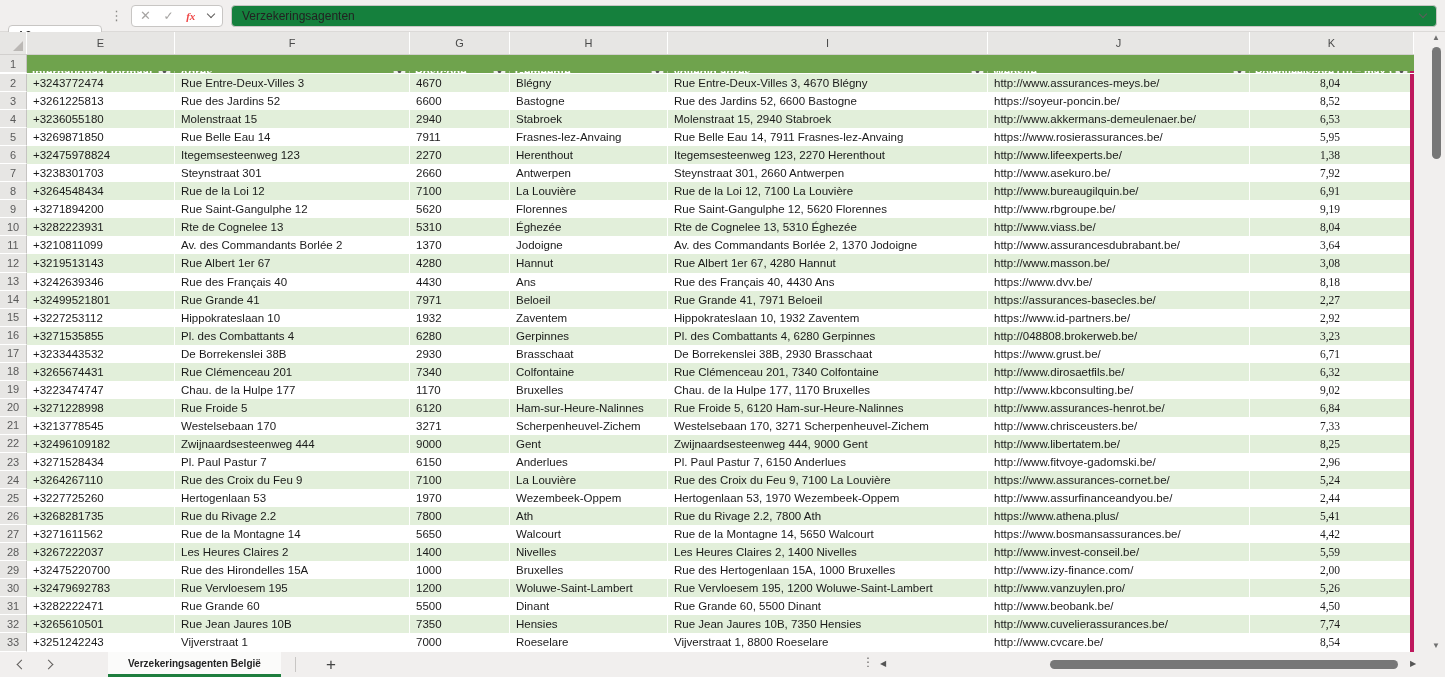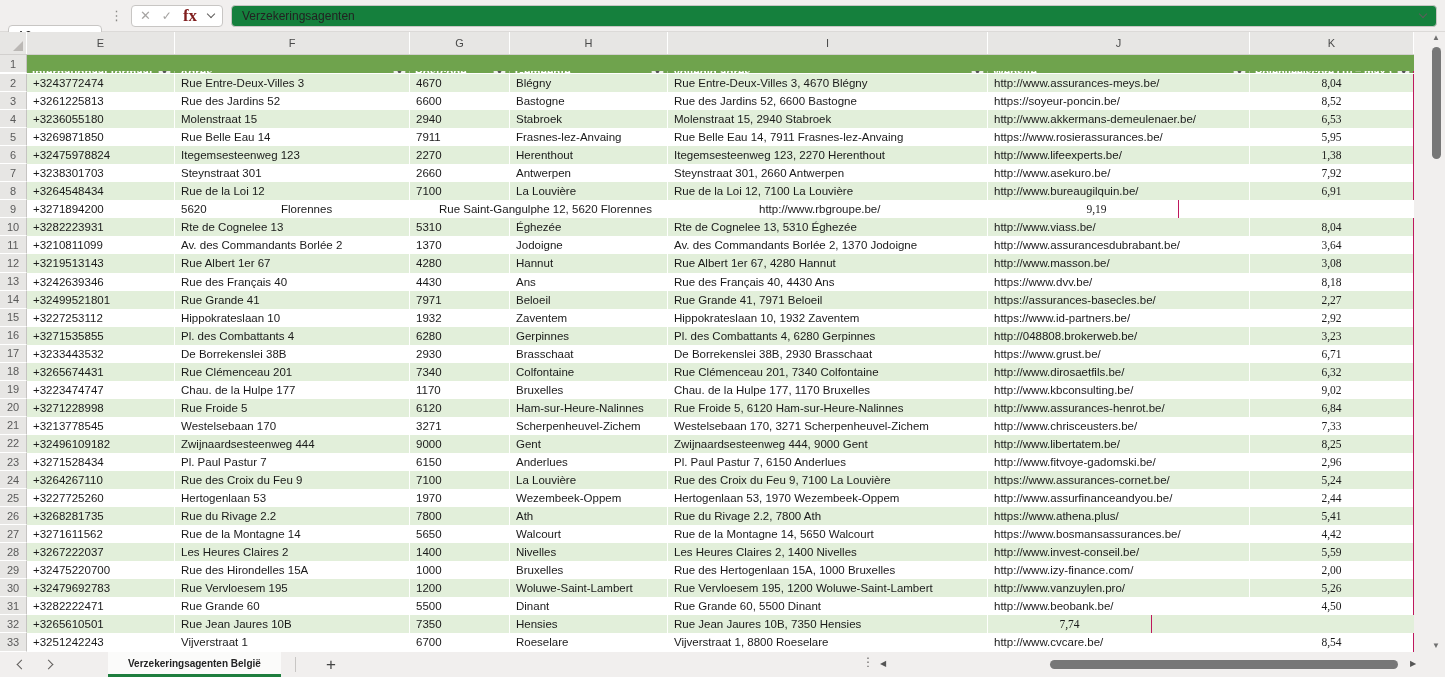--- a/index.html
+++ b/index.html
@@ -20,21 +20,21 @@
     display:flex;align-items:center;border-bottom:1px solid #DCDAD8;}
   .name-box{margin-left:8px;width:94px;height:22px;background:#fff;border:1px solid #C8C6C4;border-radius:4px;
     display:flex;align-items:center;justify-content:space-between;padding:0 8px;font-size:12px;color:#222;margin-top:40px;}
   .caret{width:6px;height:6px;border-right:1.5px solid #5f5d5b;border-bottom:1.5px solid #5f5d5b;
     transform:rotate(45deg);margin-top:-3px;flex:none;}
   .fbar-dots{margin:0 8px;color:#8a8886;font-size:13px;line-height:1;}
   .fx-box{width:92px;height:22px;background:#fff;border:1px solid #C8C6C4;border-radius:4px;
     display:flex;align-items:center;justify-content:space-between;padding:0 8px;}
   .icon-cancel{color:#a6a4a2;font-size:13px;line-height:1;}
   .icon-enter{color:#a6a4a2;font-size:12px;line-height:1;}
-  .fx-label{font-family:"Liberation Serif",serif;font-weight:700;font-size:17px;color:#7f1d1d;}
+  .fx-label{font-family:"Liberation Serif",serif;font-style:italic;font-weight:700;font-size:11px;color:#ef4444;}
   .formula-input{flex:1;margin:0 8px;height:22px;background:#15803d;border:1px solid #C8C6C4;border-radius:4px;
     display:flex;align-items:center;justify-content:space-between;padding:0 10px;font-size:12px;color:#222;}
 
   
   .col-letters{position:absolute;left:0;top:32px;width:1414px;height:23px;background:#E7E6E4;
     display:flex;border-bottom:1px solid #D2D0CE;}
   .corner{width:27px;height:100%;position:relative;border-right:1px solid #fff;flex:none;}
   .corner .tri{position:absolute;right:3px;bottom:3px;width:0;height:0;
     border-left:10px solid transparent;border-bottom:10px solid #BBB8B5;}
   .letter{height:100%;text-align:center;font-size:11px;color:#4a4a4a;line-height:23px;
@@ -55,21 +55,21 @@
     border-right:1px solid rgba(255,255,255,.35);margin-top:16px;}
   .header-cell.tight{font-size:11px;letter-spacing:-.2px;}
   .filter-btn{flex:none;width:13px;height:13px;margin-left:3px;background:#EDF1EA;border:1px solid #9db58a;
     border-radius:2px;display:flex;align-items:center;justify-content:center;color:#555;font-size:7px;line-height:1;}
   .rows{border-bottom:1px solid var(--header-green);}
   .grid-row{display:flex;height:18.06px;background:#fff;}
   .grid-row.banded{background:var(--banded-green);}
   .cell{flex:none;font-size:11.5px;white-space:nowrap;overflow:hidden;display:flex;align-items:center;
     padding:0 4px 0 6px;border-right:1px solid rgba(255,255,255,.95);}
   .cell.a-center{justify-content:center;padding-left:4px;font-family:Liberation Serif, serif;}
-  .cell.c6,.header-cell.c6{border-right:1px solid #be185d;}
+  .cell.c6,.header-cell.c6{border-right:4px solid #be185d;}
 
   
   .v-scroll{position:absolute;right:1px;top:34px;width:16px;height:616px;display:flex;flex-direction:column;align-items:center;}
   .v-arrow{color:#707070;font-size:8px;line-height:1;flex:none;}
   .v-thumb{width:9px;height:112px;background:var(--thumb);border-radius:5px;margin-top:5px;flex:none;}
   .v-spacer{flex:1;}
 
   
   .tab-bar{position:absolute;left:0;top:652px;width:1445px;height:25px;background:var(--chrome-bg);}
   .tab-nav{position:absolute;left:18px;top:0;height:100%;display:flex;align-items:center;gap:20px;color:#5f5d5b;}
@@ -224,20 +224,21 @@
           <div class="cell c1">Rue de la Loi 12</div>
           <div class="cell c2">7100</div>
           <div class="cell c3">La Louvière</div>
           <div class="cell c4">Rue de la Loi 12, 7100 La Louvière</div>
           <div class="cell c5">http://www.bureaugilquin.be/</div>
           <div class="cell c6 a-center">6,91</div>
         </div>
         <div class="grid-row">
           <div class="rownum-col">9</div>
           <div class="cell c0">+3271894200</div>
+          <div class="cell c1">Rue Saint-Gangulphe 12</div>
           <div class="cell c2">5620</div>
           <div class="cell c3">Florennes</div>
           <div class="cell c4">Rue Saint-Gangulphe 12, 5620 Florennes</div>
           <div class="cell c5">http://www.rbgroupe.be/</div>
           <div class="cell c6 a-center">9,19</div>
         </div>
         <div class="grid-row banded">
           <div class="rownum-col">10</div>
           <div class="cell c0">+3282223931</div>
           <div class="cell c1">Rte de Cognelee 13</div>
@@ -457,27 +458,28 @@
           <div class="cell c5">http://www.beobank.be/</div>
           <div class="cell c6 a-center">4,50</div>
         </div>
         <div class="grid-row banded">
           <div class="rownum-col">32</div>
           <div class="cell c0">+3265610501</div>
           <div class="cell c1">Rue Jean Jaures 10B</div>
           <div class="cell c2">7350</div>
           <div class="cell c3">Hensies</div>
           <div class="cell c4">Rue Jean Jaures 10B, 7350 Hensies</div>
+          <div class="cell c5">http://www.cuvelierassurances.be/</div>
           <div class="cell c6 a-center">7,74</div>
         </div>
         <div class="grid-row">
           <div class="rownum-col">33</div>
           <div class="cell c0">+3251242243</div>
           <div class="cell c1">Vijverstraat 1</div>
-          <div class="cell c2">6700</div>
+          <div class="cell c2">7000</div>
           <div class="cell c3">Roeselare</div>
           <div class="cell c4">Vijverstraat 1, 8800 Roeselare</div>
           <div class="cell c5">http://www.cvcare.be/</div>
           <div class="cell c6 a-center">8,54</div>
         </div>
       </div>
   </div>
 
   <div class="v-scroll">
     <span class="v-arrow">▲</span>

